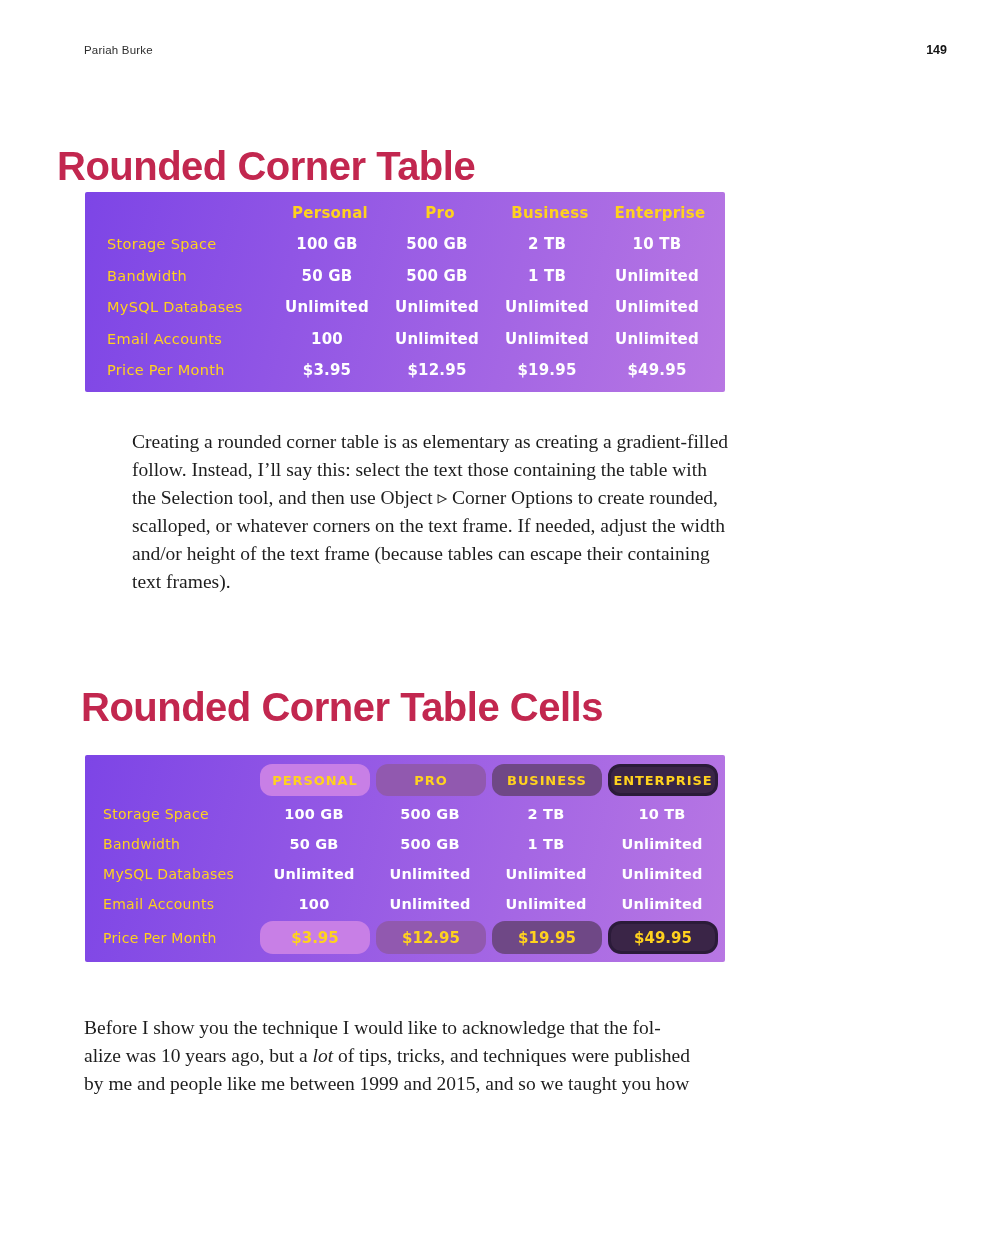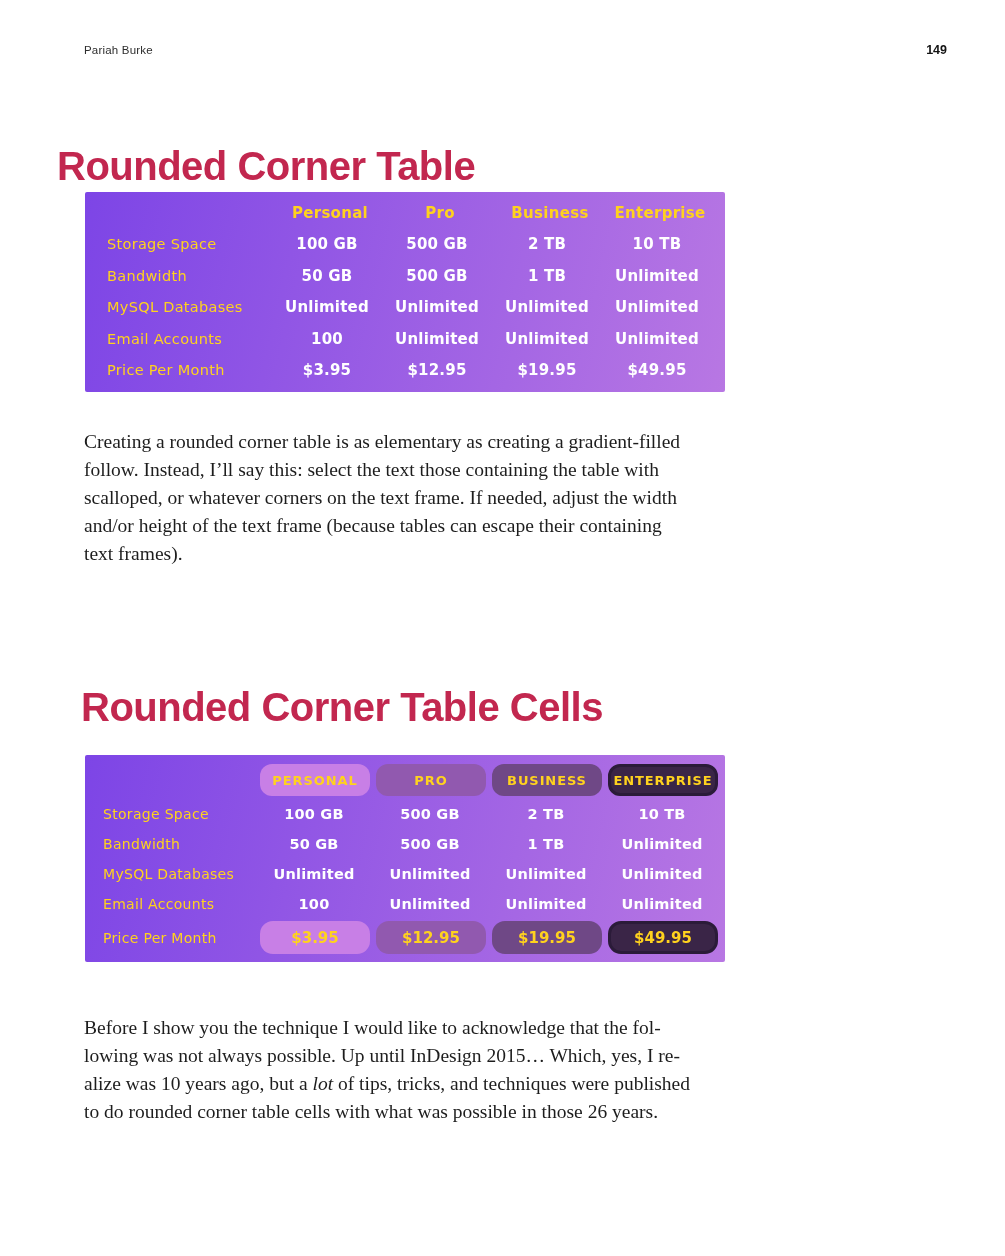--- a/index.html
+++ b/index.html
@@ -38,21 +38,21 @@
   
   .pill{
     height:32px;margin:6px 6px 0 0;border-radius:12px;
     display:flex;align-items:center;justify-content:center;box-sizing:border-box;
   }
   .pill.head{font-weight:700;font-size:13px;letter-spacing:.9px;}
   .pill.price{margin:2px 6px 3px 0;border-radius:13px;font-weight:700;font-size:15px;height:33px;}
   
   .para{position:absolute;left:84px;font-family:"Liberation Serif","DejaVu Serif",serif;
     font-size:19.5px;line-height:28px;color:#1d1d1d;font-feature-settings:"onum";}
-  #para-1{top:428px;}
+  #para-1{top:428px;margin-left:48px;}
   #para-2{top:1014px;}
   .pline{display:block;white-space:nowrap;}
   .pline em{font-style:italic;}
 </style>
 </head>
 <body>
 
 <div class="page-header">
   <span class="author">Pariah Burke</span>
   <span class="folio">149</span>
@@ -101,20 +101,21 @@
       <div class="t-val" style="color: rgb(255, 255, 255);">$3.95</div>
       <div class="t-val" style="color: rgb(255, 255, 255);">$12.95</div>
       <div class="t-val" style="color: rgb(255, 255, 255);">$19.95</div>
       <div class="t-val" style="color: rgb(255, 255, 255);">$49.95</div>
     </div>
   </div>
 
 <div class="para" id="para-1">
     <span class="pline"><span>Creating a rounded corner table is as elementary as creating a gradient-filled</span></span>
     <span class="pline"><span>follow. Instead, I’ll say this: select the text those containing the table with</span></span>
+    <span class="pline"><span>the Selection tool, and then use Object ▹ Corner Options to create rounded,</span></span>
     <span class="pline"><span>scalloped, or whatever corners on the text frame. If needed, adjust the width</span></span>
     <span class="pline"><span>and/or height of the text frame (because tables can escape their containing</span></span>
     <span class="pline"><span>text frames).</span></span>
   </div>
 
 <h1 class="h1" id="heading-2">Rounded Corner Table Cells</h1>
 
 <div class="t-wrap" id="table2" style="background: linear-gradient(103deg, rgb(125, 69, 230) 0%, rgb(184, 119, 227) 100%);">
     <div class="t-row">
       <div class="t-label"></div>
@@ -171,16 +172,15 @@
         <div class="pill price" style="background: rgb(111, 72, 134); color: rgb(255, 210, 30);">$19.95</div>
       </div>
       <div>
         <div class="pill price" style="background: rgb(58, 37, 71); color: rgb(255, 210, 30); border: 3px solid rgb(43, 27, 57);">$49.95</div>
       </div>
     </div>
   </div>
 
 <div class="para" id="para-2">
     <span class="pline"><span>Before I show you the technique I would like to acknowledge that the fol-</span></span>
-    <span class="pline"><span>lowing was not always possible. Up until InDesign 2015… Which, yes, I re-</span></span>
     <span class="pline"><span>alize was 10 years ago, but a </span><em>lot</em><span> of tips, tricks, and techniques were published</span></span>
-    <span class="pline"><span>to do rounded corner table cells with what was possible in those 26 years.</span></span>
+    <span class="pline"><span>by me and people like me between 1999 and 2015, and so we taught you how</span></span>
   </div>
 
 </body></html>

